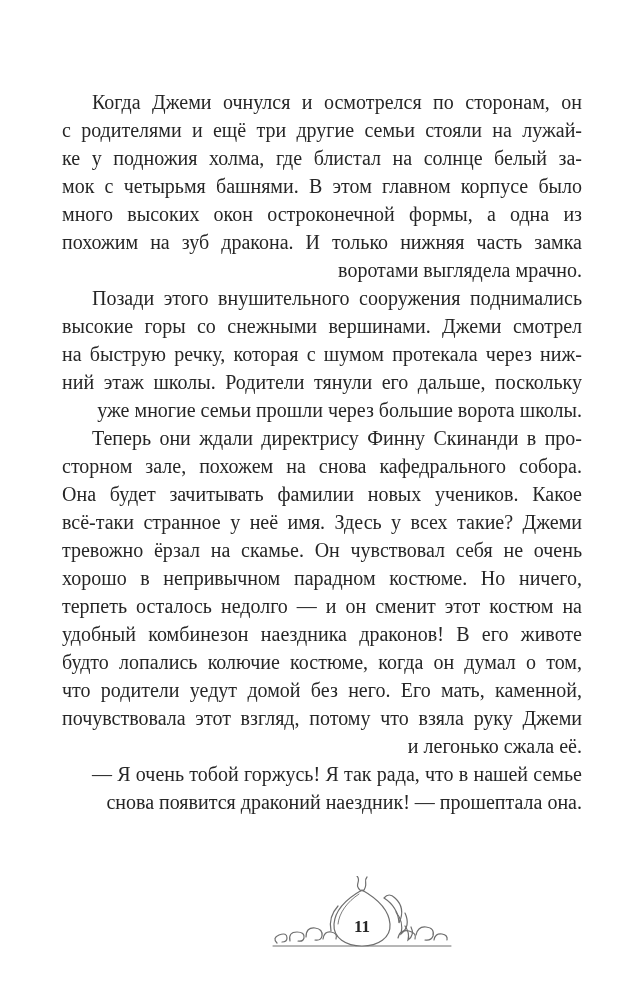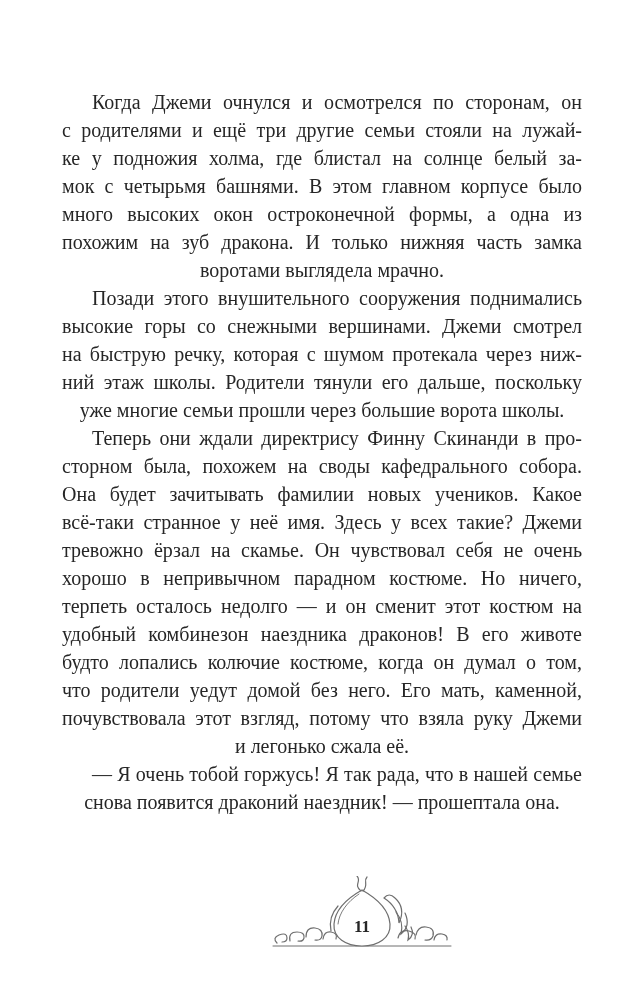--- a/index.html
+++ b/index.html
@@ -46,21 +46,21 @@
     white-space: normal;
   }
   
   .line::after {
     content: "";
     display: inline-block;
     width: 100%;
     height: 0;
   }
   .para .line:last-child {
-    text-align: center;
+    text-align: right;
     font-family: Liberation Serif, serif;
   }
   .para .line:last-child::after {
     content: none;
   }
   .para .line:first-child {
     text-indent: 30px;
   }
   .footer {
     position: absolute;
@@ -110,21 +110,21 @@
       </div>
       <div class="para">
         <div class="line">Позади этого внушительного сооружения поднимались</div>
         <div class="line">высокие горы со снежными вершинами. Джеми смотрел</div>
         <div class="line">на быструю речку, которая с шумом протекала через ниж-</div>
         <div class="line">ний этаж школы. Родители тянули его дальше, поскольку</div>
         <div class="line">уже многие семьи прошли через большие ворота школы.</div>
       </div>
       <div class="para">
         <div class="line">Теперь они ждали директрису Финну Скинанди в про-</div>
-        <div class="line">сторном была, похожем на своды кафедрального собора.</div>
+        <div class="line">сторном зале, похожем на снова кафедрального собора.</div>
         <div class="line">Она будет зачитывать фамилии новых учеников. Какое</div>
         <div class="line">всё-таки странное у неё имя. Здесь у всех такие? Джеми</div>
         <div class="line">тревожно ёрзал на скамье. Он чувствовал себя не очень</div>
         <div class="line">хорошо в непривычном парадном костюме. Но ничего,</div>
         <div class="line">терпеть осталось недолго — и он сменит этот костюм на</div>
         <div class="line">удобный комбинезон наездника драконов! В его животе</div>
         <div class="line">будто лопались колючие костюме, когда он думал о том,</div>
         <div class="line">что родители уедут домой без него. Его мать, каменной,</div>
         <div class="line">почувствовала этот взгляд, потому что взяла руку Джеми</div>
         <div class="line">и легонько сжала её.</div>

